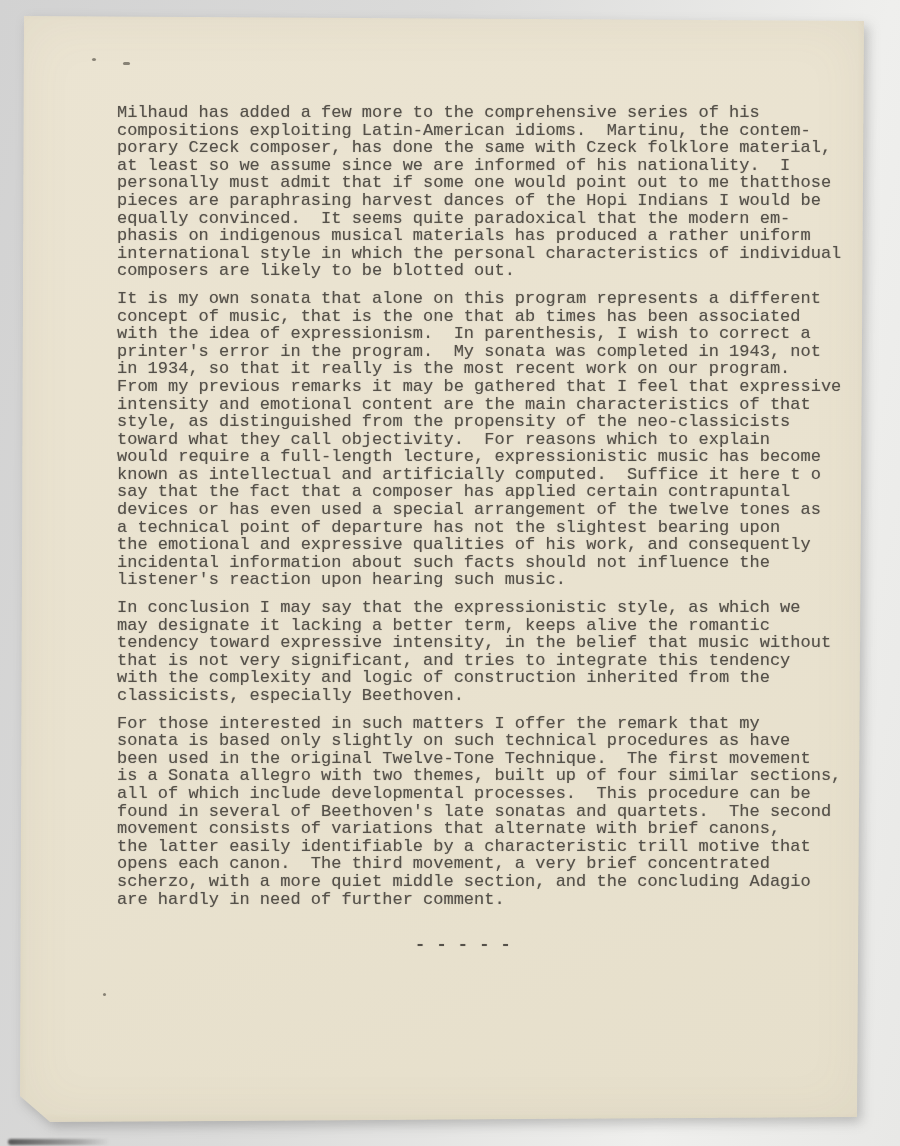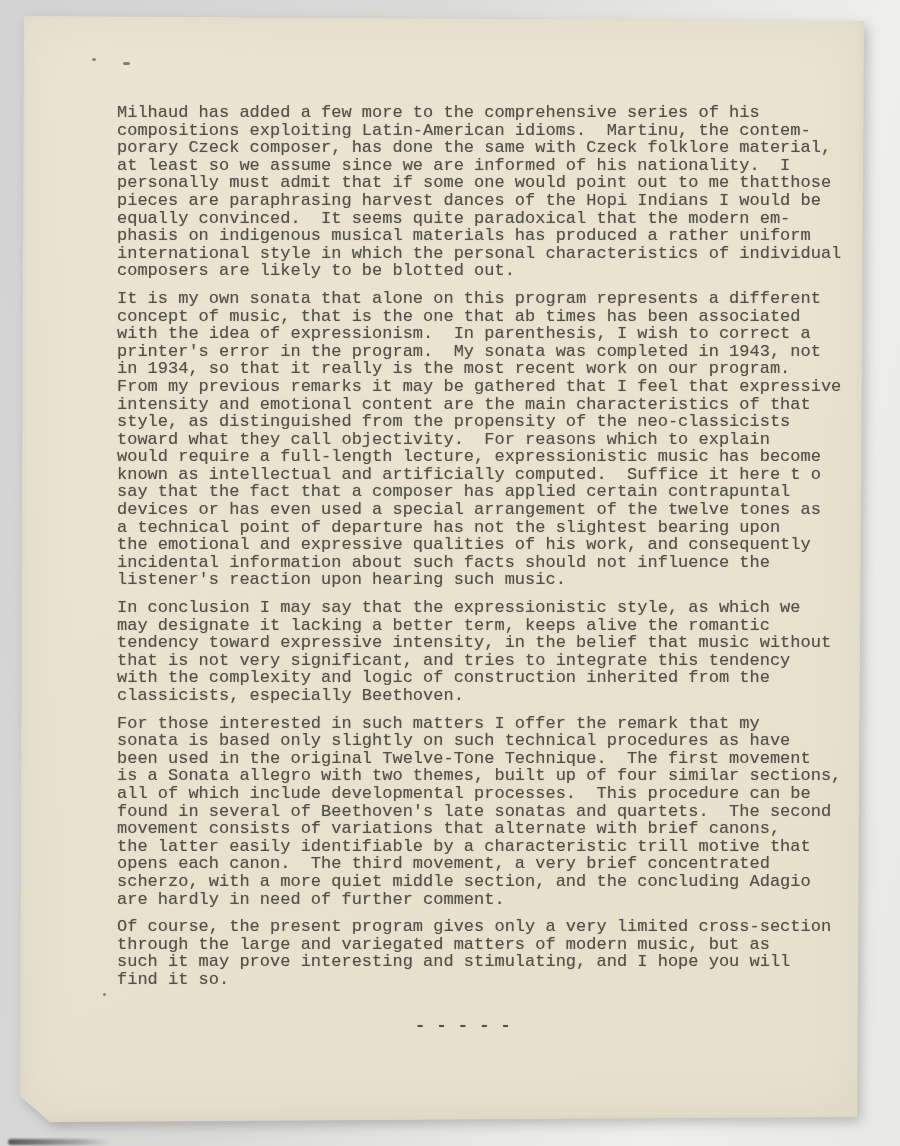--- a/index.html
+++ b/index.html
@@ -111,22 +111,18 @@
 sonata is based only slightly on such technical procedures as have
 been used in the original Twelve-Tone Technique.  The first movement
 is a Sonata allegro with two themes, built up of four similar sections,
 all of which include developmental processes.  This procedure can be
 found in several of Beethoven's late sonatas and quartets.  The second
 movement consists of variations that alternate with brief canons,
 the latter easily identifiable by a characteristic trill motive that
 opens each canon.  The third movement, a very brief concentrated
 scherzo, with a more quiet middle section, and the concluding Adagio
 are hardly in need of further comment.</p>
-    <p class="para">Of course, the present program gives only a very limited cross-section
-through the large and variegated matters of modern music, but as
-such it may prove interesting and stimulating, and I hope you will
-find it so.</p>
     <div class="closing">- - - - -</div>
   </div>
 
   <div class="scan-strip"></div>
 
 </div>
 
 </body></html>

